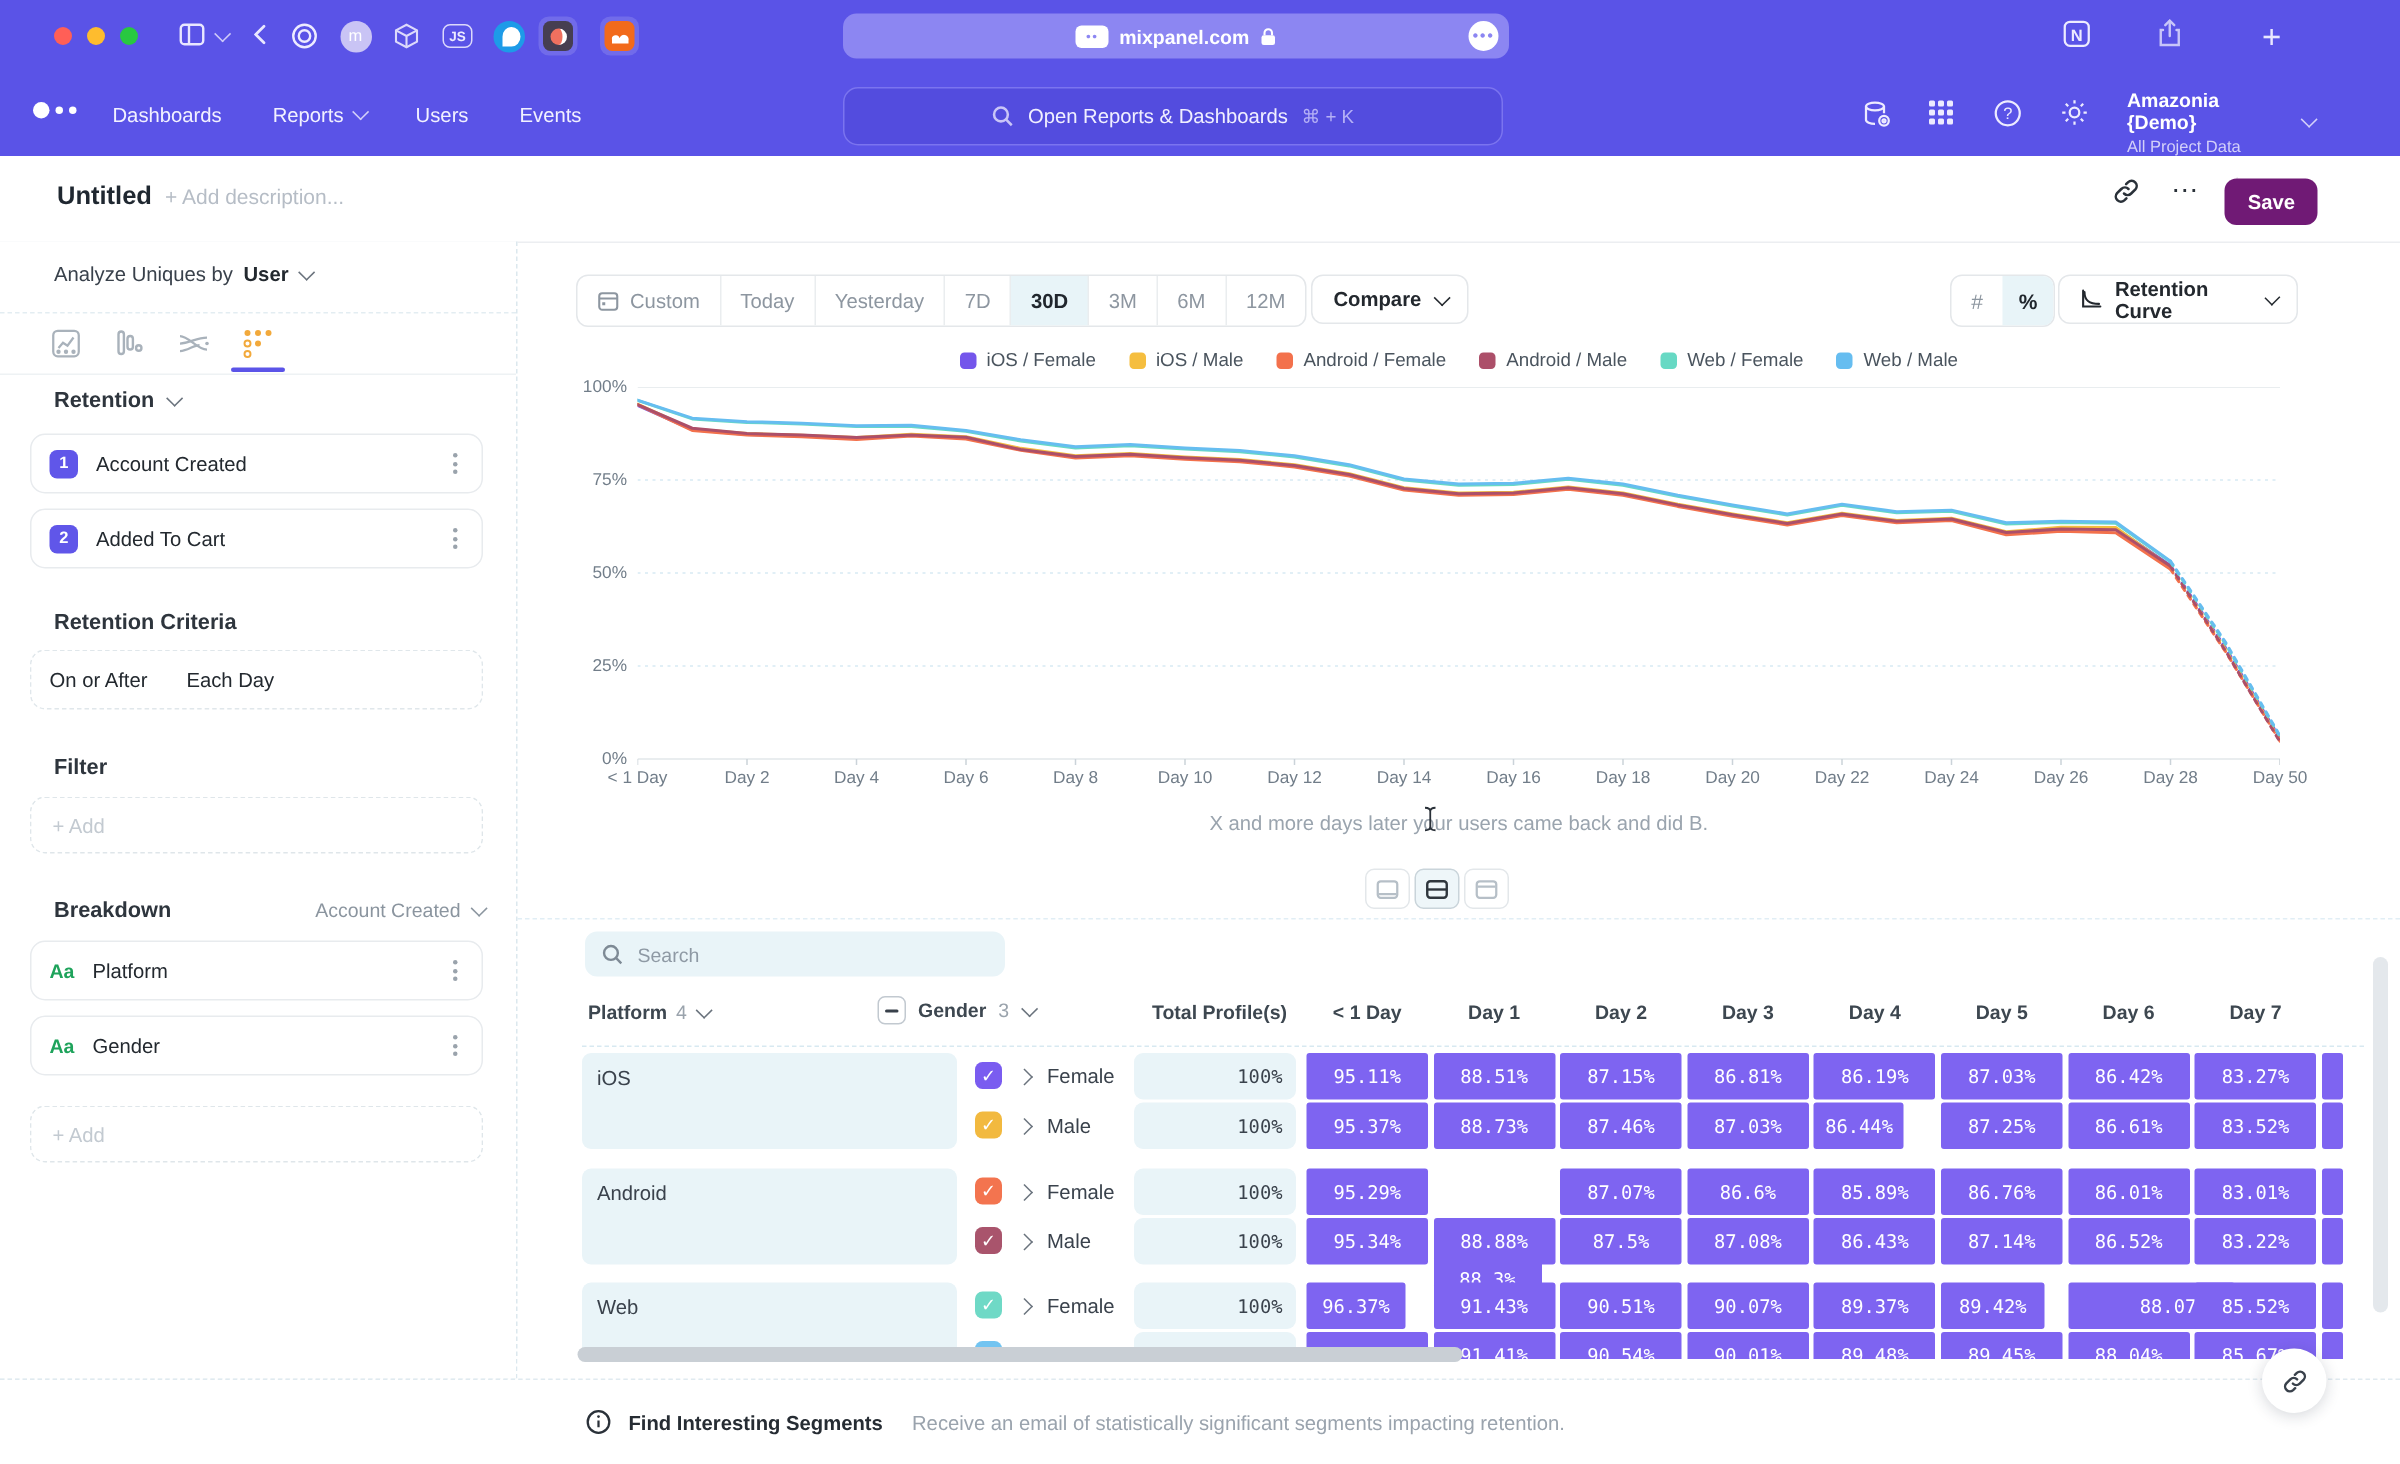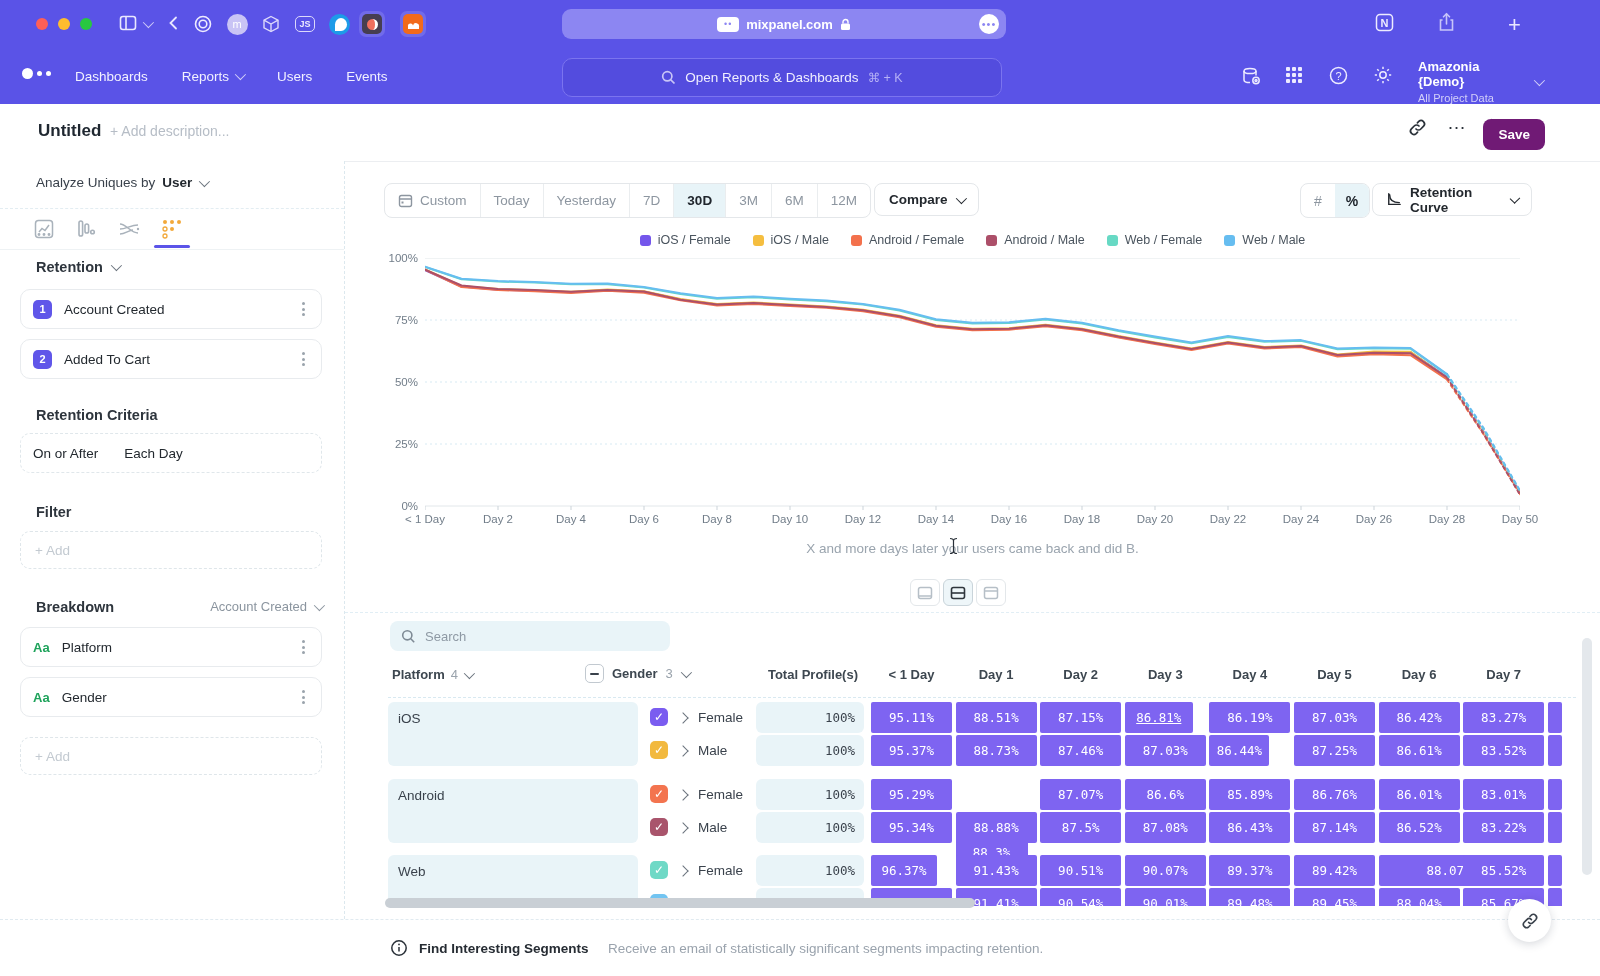--- a/index.html
+++ b/index.html
@@ -560,21 +560,21 @@
 
   <div id="tablebody">
       <div class="pcell skel" style="left: 388px; top: 702px; width: 250px; height: 64px;">iOS</div>
       <span class="cb" style="left: 650px; top: 708px; background: rgb(122, 92, 240);">✓</span>
       <span class="rowchev" style="left: 679px; top: 714px;"></span>
       <div class="glabel" style="left: 698px; top: 702px;">Female</div>
       <div class="gtotal skel" style="left: 756px; top: 702px; width: 108px;">100%</div>
       <div class="cell" style="left: 871px; top: 702px; width: 81px;">95.11%</div>
       <div class="cell" style="left: 955.6px; top: 702px; width: 81px;">88.51%</div>
       <div class="cell" style="left: 1040.2px; top: 702px; width: 81px;">87.15%</div>
-      <div class="cell" style="left: 1124.8px; top: 702px; width: 68px; text-decoration: underline;">86.81%</div>
+      <div class="cell" style="left: 1124.8px; top: 702px; width: 81px;">86.81%</div>
       <div class="cell" style="left: 1209.4px; top: 702px; width: 81px;">86.19%</div>
       <div class="cell" style="left: 1294px; top: 702px; width: 81px;">87.03%</div>
       <div class="cell" style="left: 1378.6px; top: 702px; width: 81px;">86.42%</div>
       <div class="cell" style="left: 1463.2px; top: 702px; width: 81px;">83.27%</div>
       <div class="cell" style="left: 1547.8px; top: 702px; width: 14px;"></div>
       <span class="cb" style="left: 650px; top: 741px; background: rgb(242, 185, 63);">✓</span>
       <span class="rowchev" style="left: 679px; top: 747px;"></span>
       <div class="glabel" style="left: 698px; top: 735px;">Male</div>
       <div class="gtotal skel" style="left: 756px; top: 735px; width: 108px;">100%</div>
       <div class="cell" style="left: 871px; top: 735px; width: 81px;">95.37%</div>
@@ -616,21 +616,21 @@
       <div class="pcell skel" style="left: 388px; top: 855px; width: 250px; height: 64px;">Web</div>
       <span class="cb" style="left: 650px; top: 861px; background: rgb(111, 217, 198);">✓</span>
       <span class="rowchev" style="left: 679px; top: 867px;"></span>
       <div class="glabel" style="left: 698px; top: 855px;">Female</div>
       <div class="gtotal skel" style="left: 756px; top: 855px; width: 108px;">100%</div>
       <div class="cell" style="left: 871px; top: 855px; width: 66px;">96.37%</div>
       <div class="cell" style="left: 955.6px; top: 855px; width: 81px;">91.43%</div>
       <div class="cell" style="left: 1040.2px; top: 855px; width: 81px;">90.51%</div>
       <div class="cell" style="left: 1124.8px; top: 855px; width: 81px;">90.07%</div>
       <div class="cell" style="left: 1209.4px; top: 855px; width: 81px;">89.37%</div>
-      <div class="cell" style="left: 1294px; top: 855px; width: 81px;">89.42%</div>
+      <div class="cell" style="left: 1294px; top: 855px; width: 69px;">89.42%</div>
       <div class="cell" style="left: 1378.6px; top: 855px; width: 81px; padding-left: 30px;">88.07%</div>
       <div class="cell" style="left: 1463.2px; top: 855px; width: 81px;">85.52%</div>
       <div class="cell" style="left: 1547.8px; top: 855px; width: 14px;"></div>
       <span class="cb" style="left: 650px; top: 894px; background: rgb(114, 196, 241);">✓</span>
       <span class="rowchev" style="left: 679px; top: 900px;"></span>
       <div class="glabel" style="left: 698px; top: 888px;">Male</div>
       <div class="gtotal skel" style="left: 756px; top: 888px; width: 108px;">100%</div>
       <div class="cell" style="left: 871px; top: 888px; width: 81px;">96.04%</div>
       <div class="cell" style="left: 955.6px; top: 888px; width: 81px;">91.41%</div>
       <div class="cell" style="left: 1040.2px; top: 888px; width: 81px;">90.54%</div>

